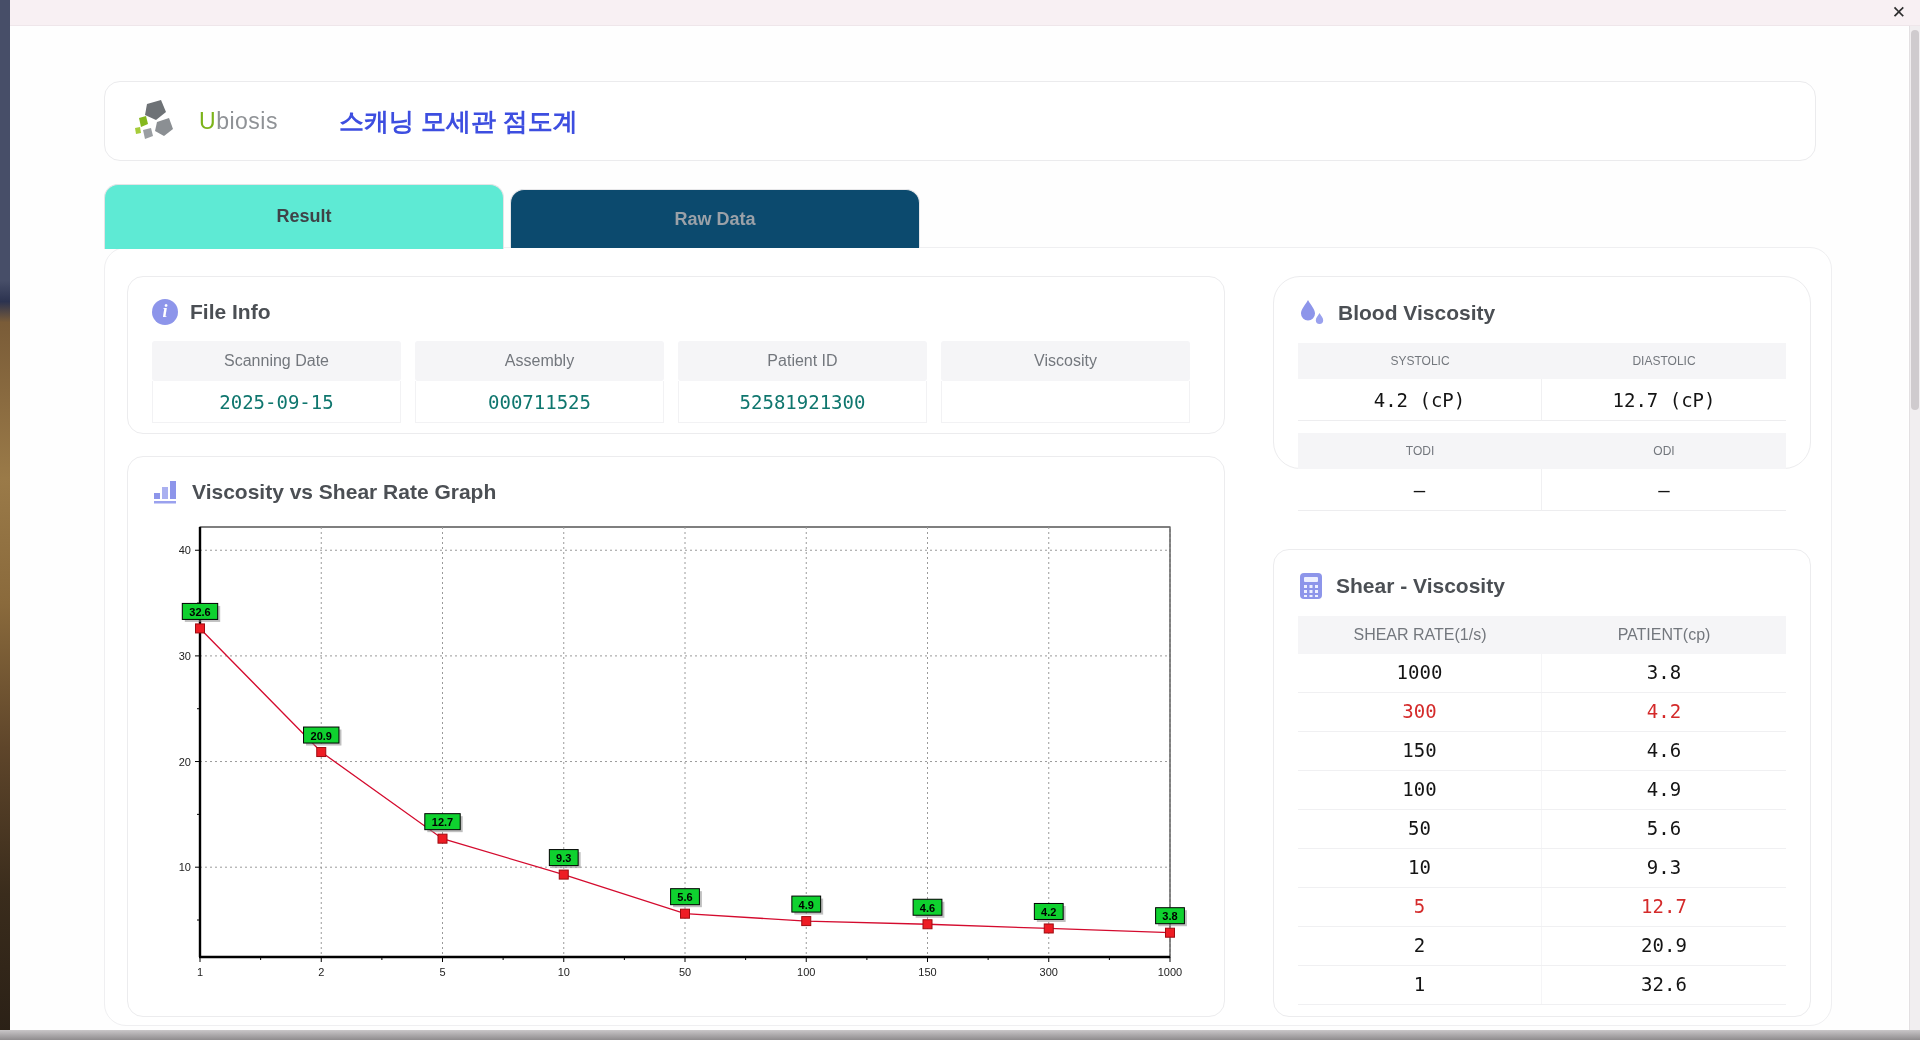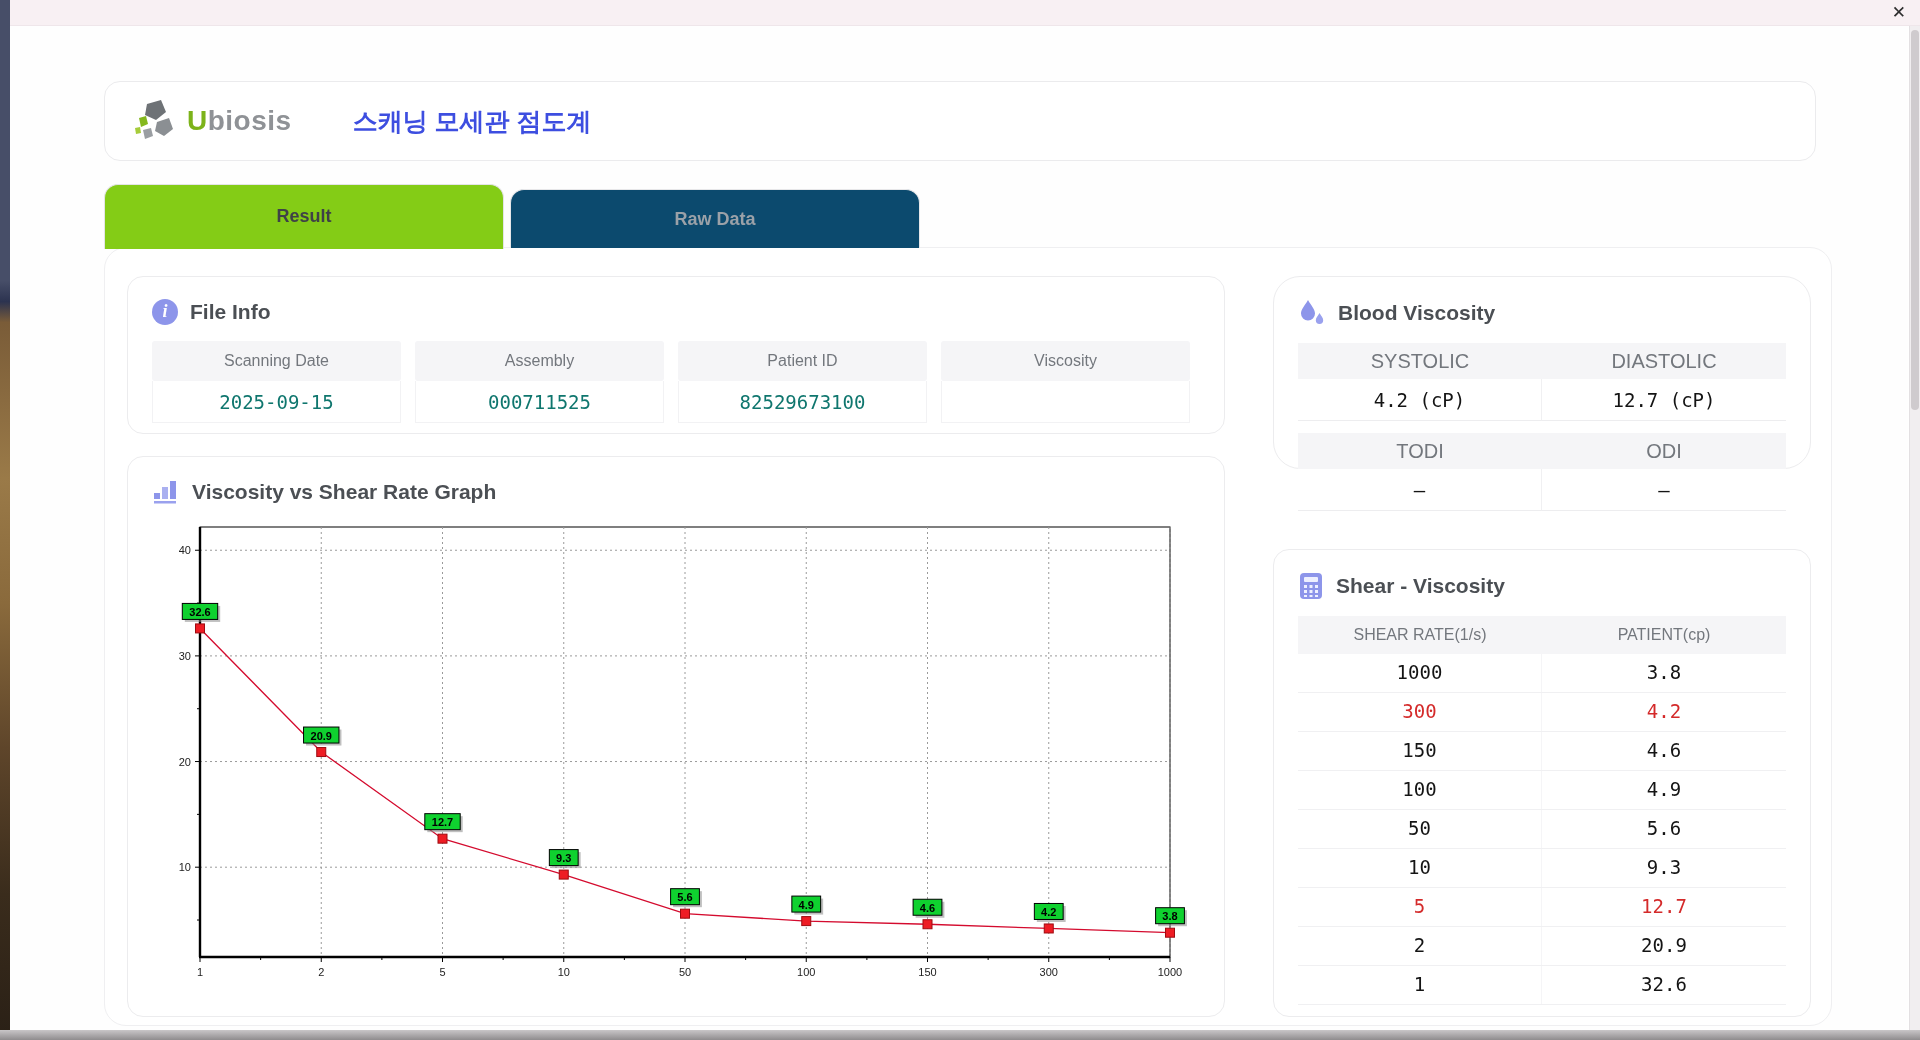--- a/index.html
+++ b/index.html
@@ -20,29 +20,29 @@
     background:#f1eef0; border-left:1px solid #e3e0e2; z-index:55; }
   .scroll-thumb { position:absolute; left:1px; top:4px; width:8px; height:380px;
     background:#cfcbce; border-radius:4px; }
 
   .main { position:absolute; left:10px; top:26px; width:1898px; height:1004px; background:#fefefe; }
 
   
   .header-panel { position:absolute; left:94px; top:55px; width:1712px; height:80px;
     background:#fff; border:1px solid #ebebed; border-radius:16px;
     display:flex; align-items:center; padding-left:26px; }
-  .logo-text { font-size:28px; letter-spacing:.5px; margin-left:8px; font-weight:700; }
+  .logo-text { font-size:23px; letter-spacing:.5px; margin-left:20px; font-weight:400; }
   .logo-u { color:#7cb31a; } .logo-rest { color:#8f9296; }
   .app-title-ko { margin-left:61px; font-size:25px; font-weight:bold; color:#3d4ee0; }
 
   
   .tab { position:absolute; text-align:center; font-weight:bold; font-size:18px;
     border-radius:14px 14px 0 0; cursor:pointer; z-index:5; }
   .tab-active { left:94px; top:158px; width:400px; height:65px; line-height:62px;
-    background:#84cc16; border:1px solid #e4e4e6; border-bottom:none; color:#3f4247; }
+    background:#5eead4; border:1px solid #e4e4e6; border-bottom:none; color:#3f4247; }
   .tab-inactive { left:500px; top:163px; width:410px; height:59px; line-height:58px;
     background:#0c4a6e; border:1px solid #e7e7e9; border-bottom:none; color:#9ba1a8; }
 
   
   .content-wrapper { position:absolute; left:94px; top:221px; width:1728px; height:779px;
     background:#fff; border:1px solid #efeff1; border-radius:22px; }
 
   .panel { position:absolute; background:#fff; border:1px solid #ececee; border-radius:16px; padding:22px 24px; }
   .p-file   { left:22px;  top:28px;  width:1098px; height:158px; }
   .p-graph  { left:22px;  top:208px; width:1098px; height:561px; }
@@ -61,21 +61,21 @@
   .field-h { height:40px; line-height:40px; text-align:center; background:#f5f5f7;
     color:#73777d; font-size:16px; border-radius:3px; }
   .field-v { height:42px; line-height:42px; text-align:center;
     font-family:"DejaVu Sans Mono", monospace; font-size:19px; color:#0f766e;
     border:1px solid #f2f2f4; border-top:none; }
 
   
   .bv-table { width:100%; margin-bottom:12px; }
   .bv-hrow, .bv-vrow { display:flex; }
   .bv-hcell { width:50%; height:36px; line-height:36px; text-align:center;
-    background:#f5f5f7; color:#73777d; font-size:20px; }
+    background:#f5f5f7; color:#73777d; font-size:12px; }
   .bv-vcell { width:50%; height:42px; line-height:42px; text-align:center;
     font-family:"DejaVu Sans Mono", monospace; font-size:19px; color:#141414;
     border-bottom:1px solid #ededef; }
   .bv-vcell:first-child { border-right:1px solid #f0f0f2; }
 
   
   .sv-hrow { display:flex; background:#f5f5f7; }
   .sv-hcell { width:50%; height:38px; line-height:38px; text-align:center; color:#73777d; font-size:16px; }
   .sv-row { display:flex; border-bottom:1px solid #f0f0f2; }
   .sv-cell { width:50%; height:38px; line-height:37px; text-align:center;
@@ -122,21 +122,21 @@
           <div class="field">
             <div class="field-h">Scanning Date</div>
             <div class="field-v">2025-09-15</div>
           </div>
           <div class="field">
             <div class="field-h">Assembly</div>
             <div class="field-v">000711525</div>
           </div>
           <div class="field">
             <div class="field-h">Patient ID</div>
-            <div class="field-v">82529673100</div>
+            <div class="field-v">52581921300</div>
           </div>
           <div class="field">
             <div class="field-h">Viscosity</div>
             <div class="field-v"></div>
           </div>
         </div>
     </section>
 
     <section class="panel p-graph">
       <div class="title-row">

